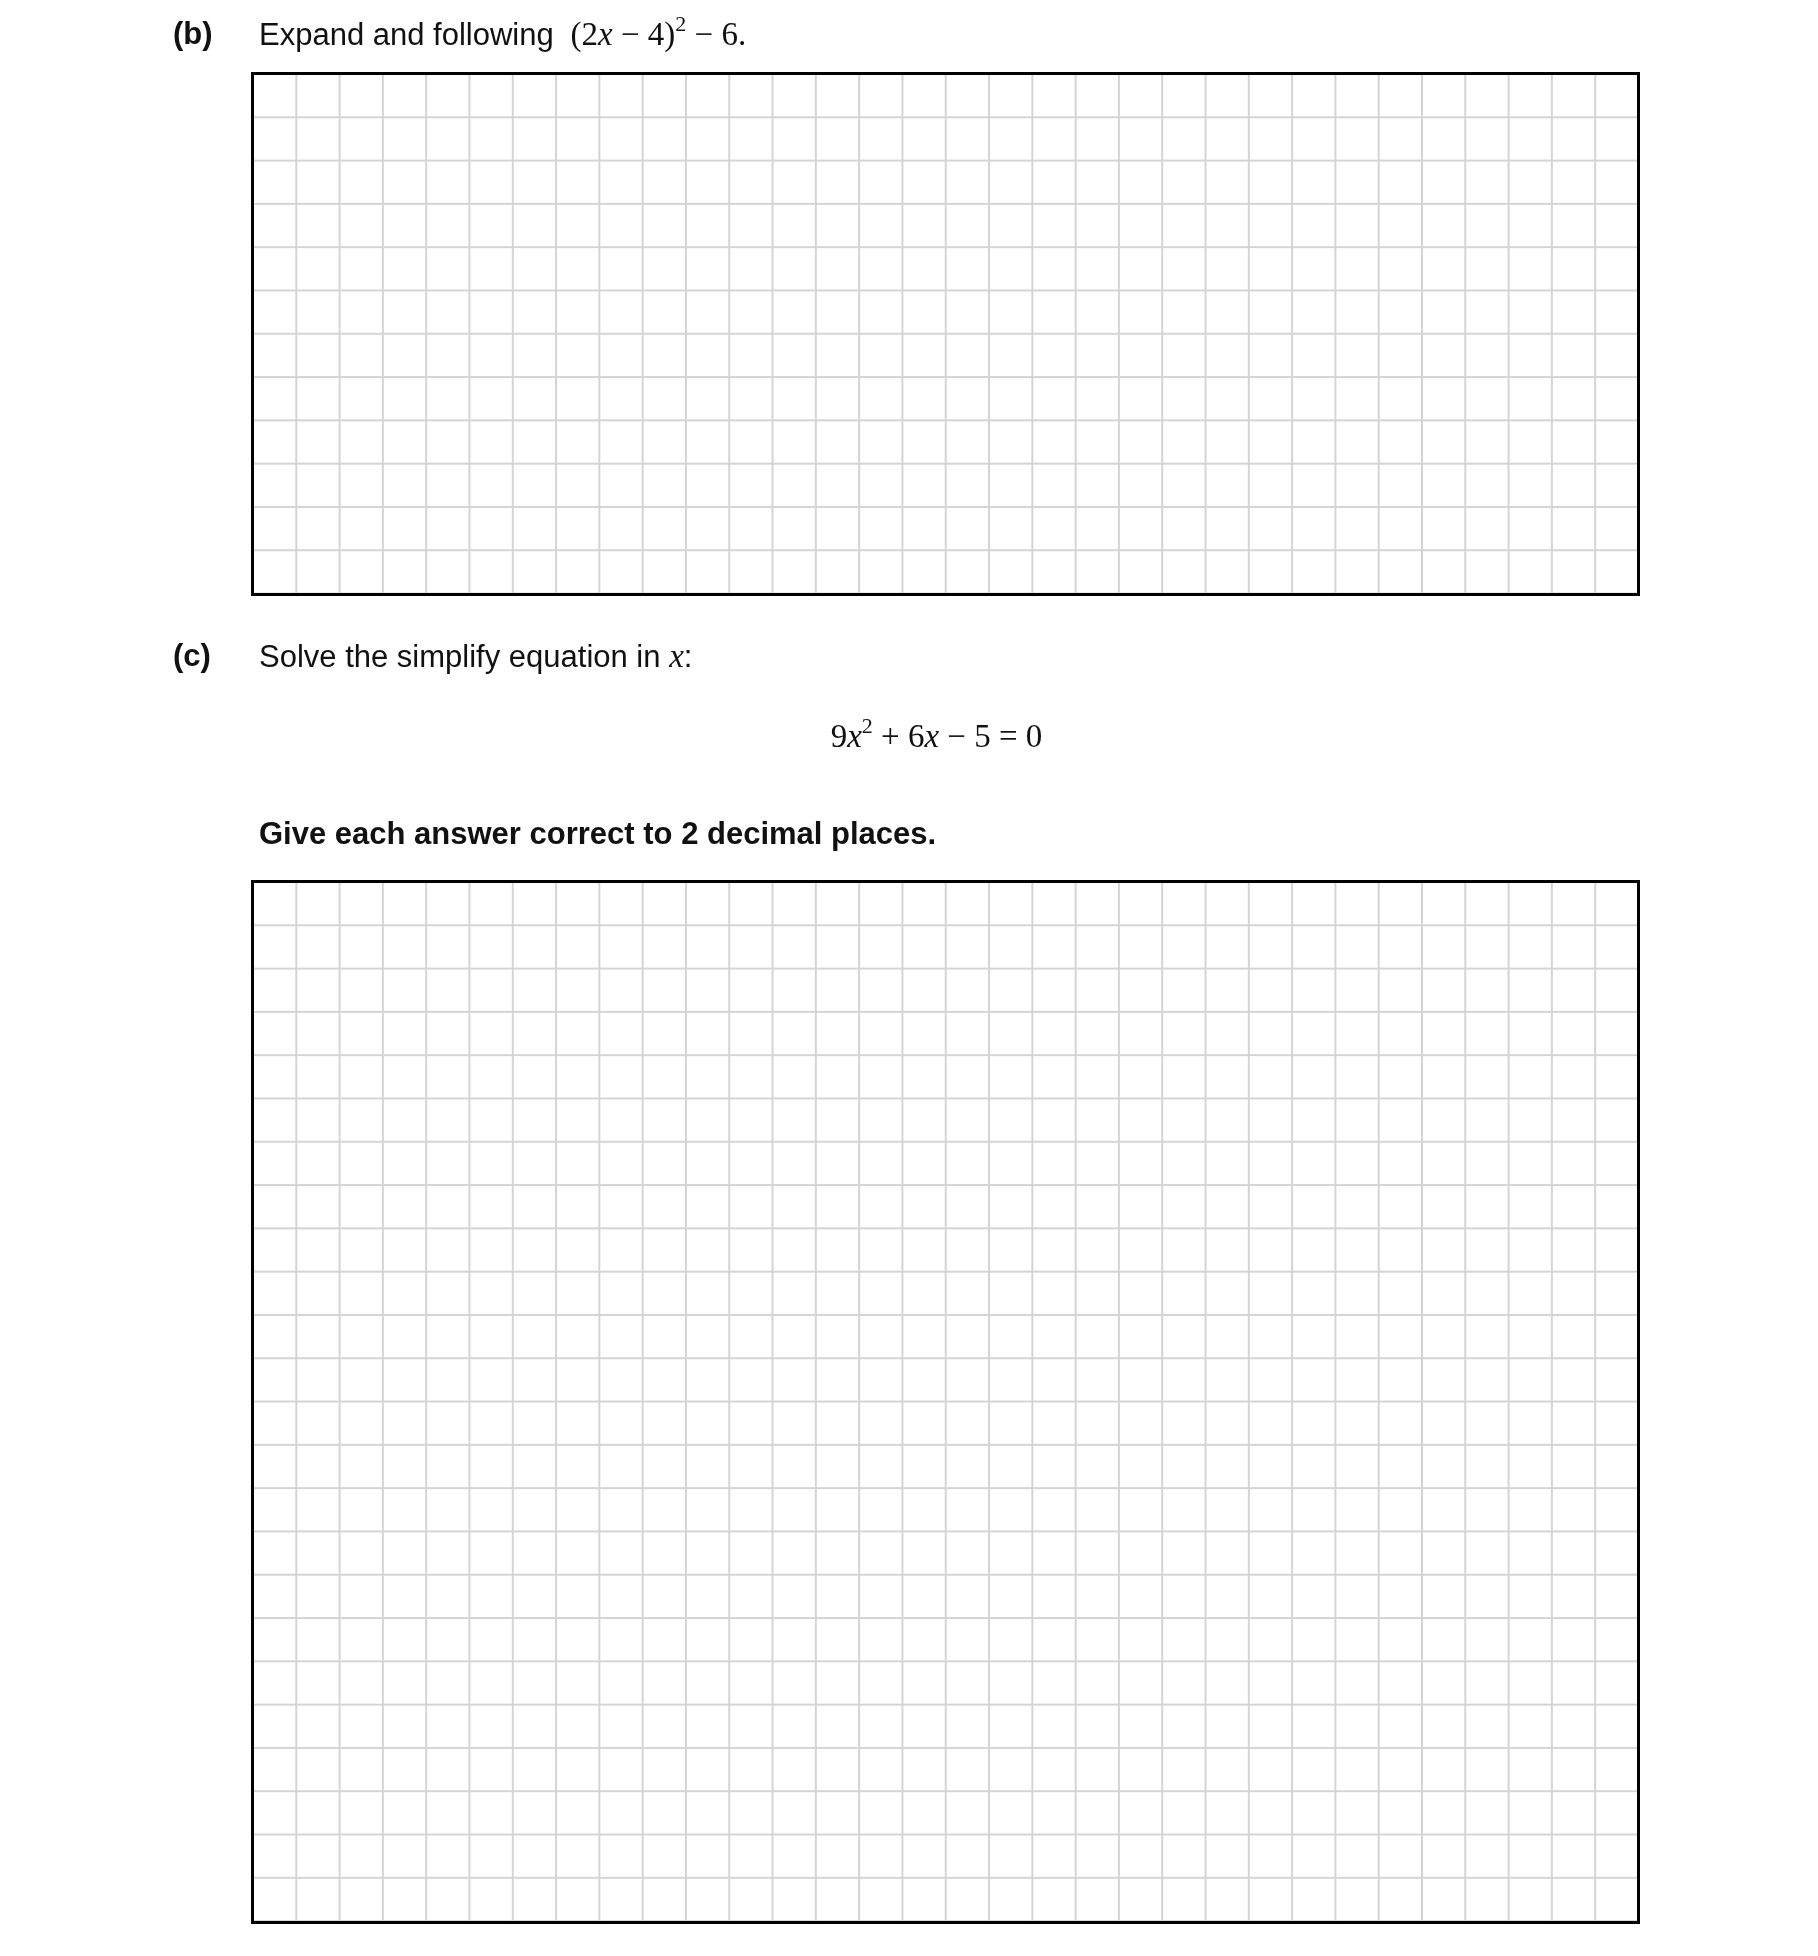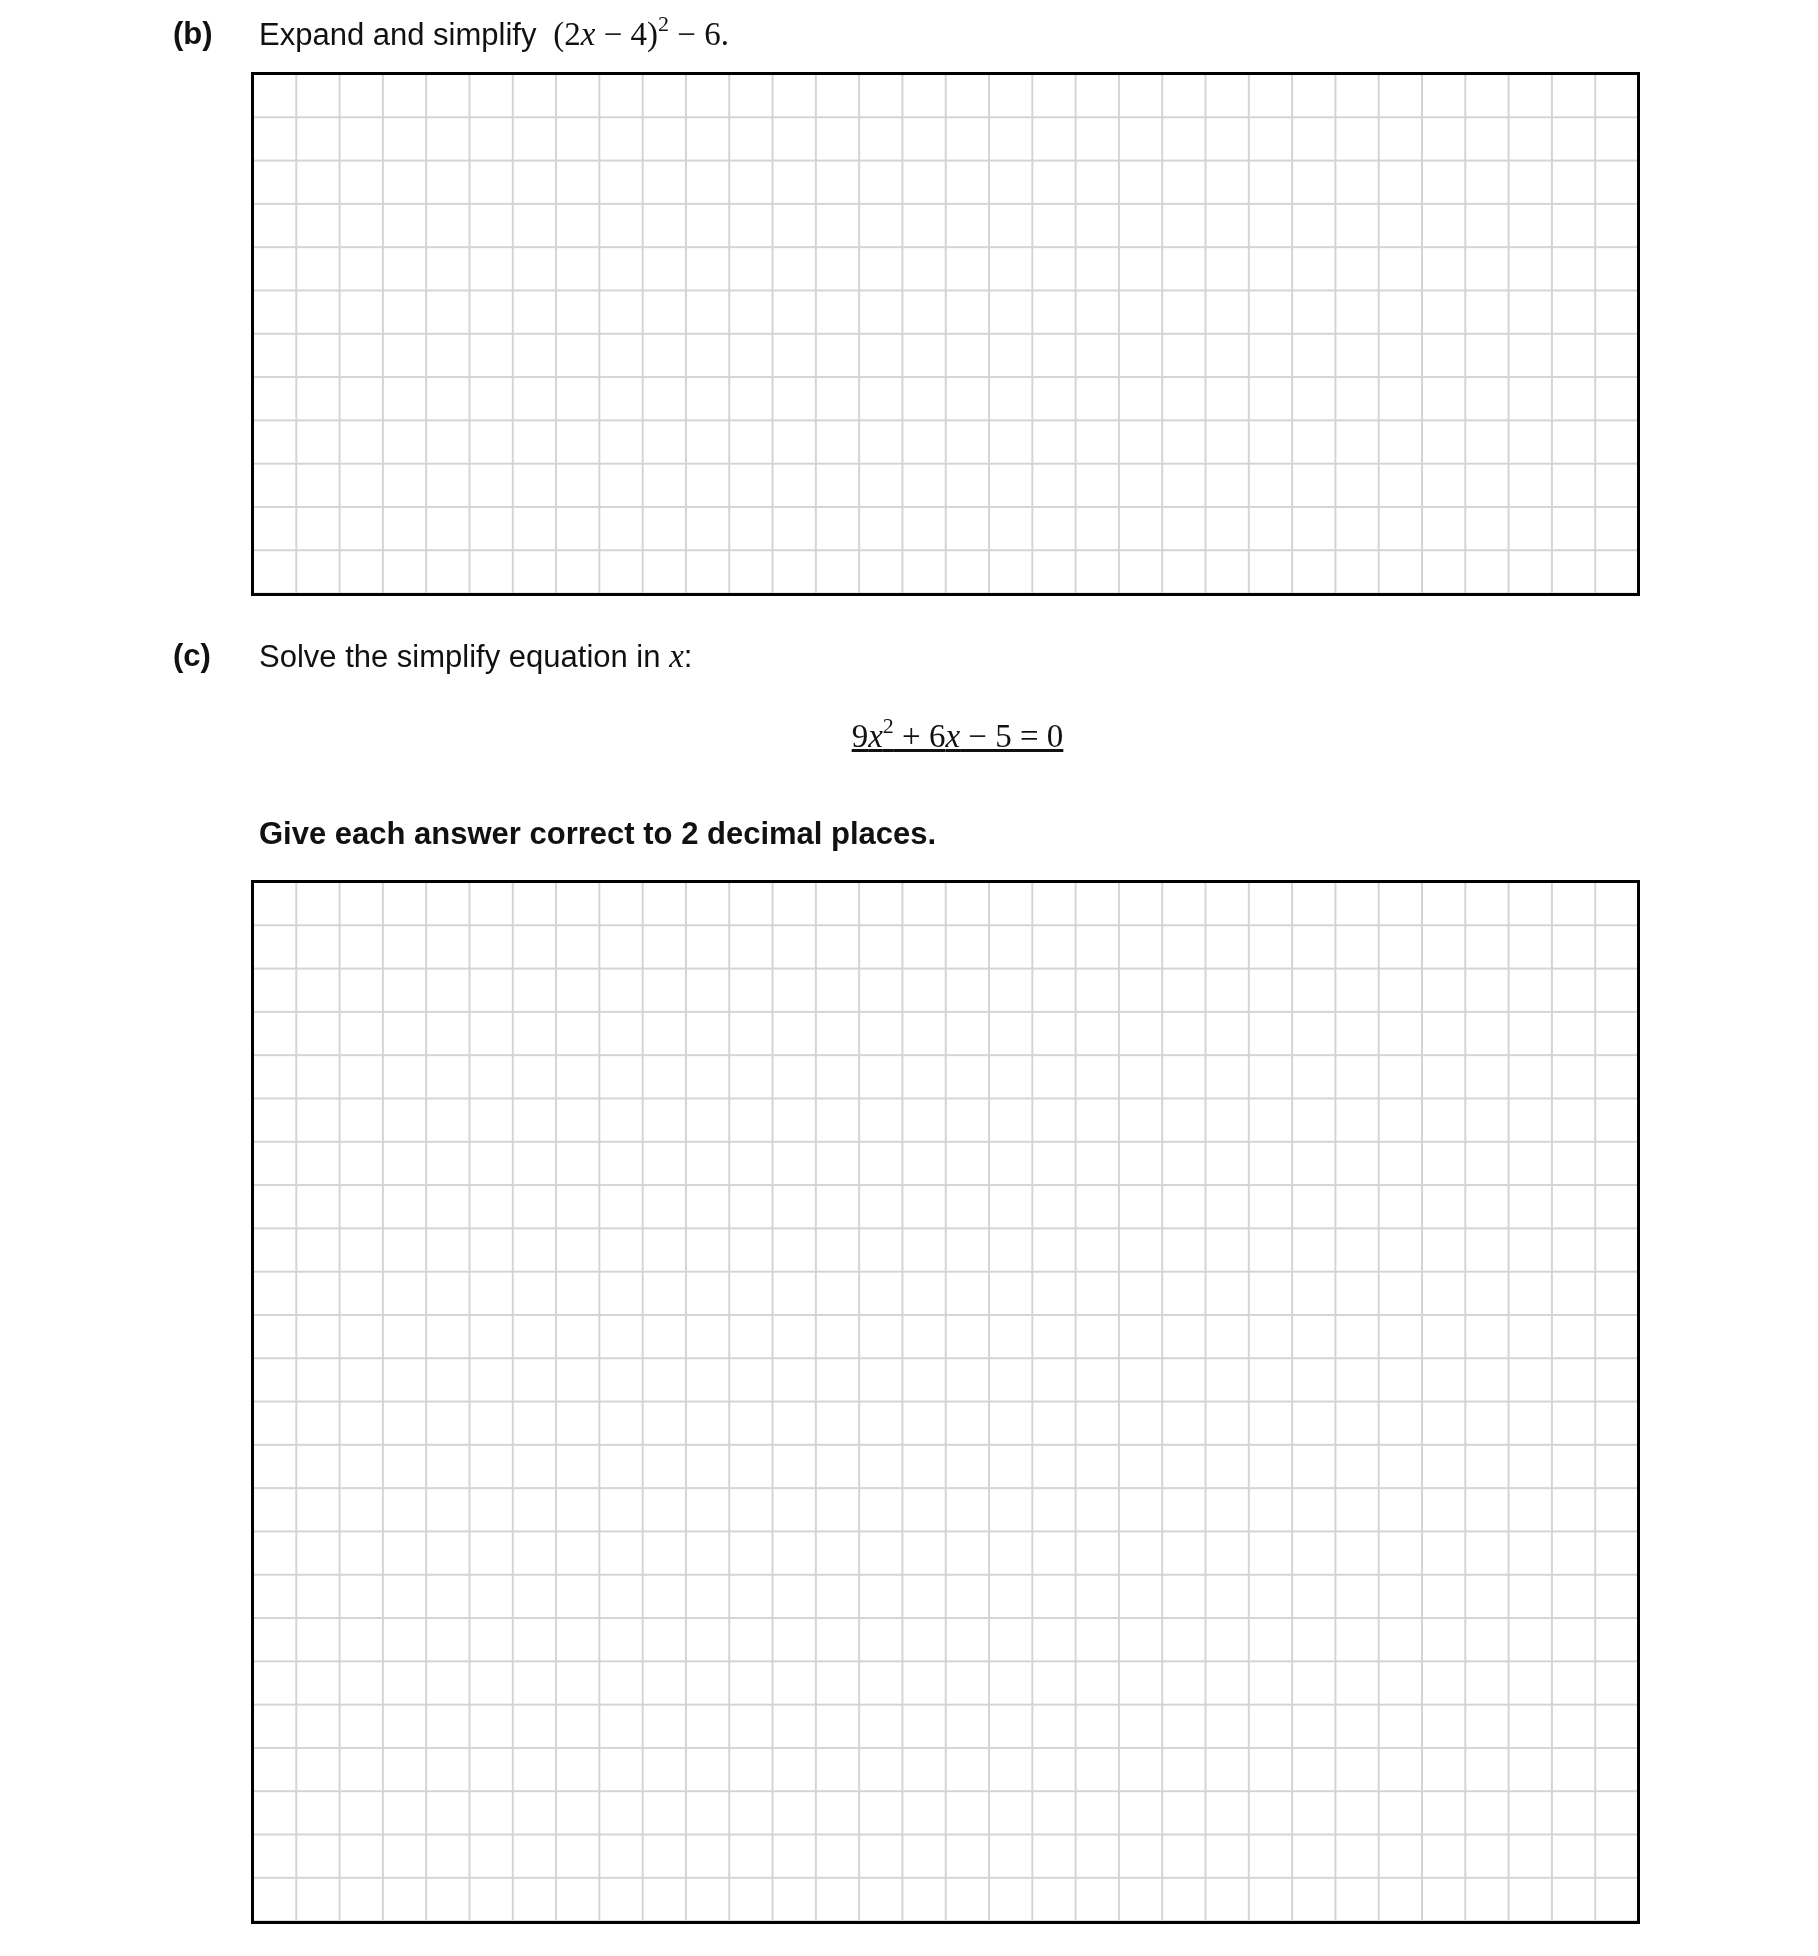--- a/index.html
+++ b/index.html
@@ -2,38 +2,38 @@
 <html><head>
 <meta charset="utf-8">
 <style>
   html, body { margin:0; padding:0; background:#ffffff; }
   body { width:1818px; height:1956px; position:relative; overflow:hidden; font-family:"Liberation Sans", "DejaVu Sans", sans-serif; color:#111; }
   .q-label { position:absolute; font-weight:bold; font-size:31px; }
   .q-text { position:absolute; font-size:31px; white-space:nowrap; }
   .math { font-family:"Liberation Serif", "DejaVu Serif", serif; font-size:33px; }
   .math i { font-style:italic; }
   .math sup { font-size:22px; vertical-align:14px; line-height:0; }
-  .equation { position:absolute; left:264px; width:1387px; text-align:center;text-decoration:underline; }
+  .equation { position:absolute; left:243px; width:1387px; text-align:center; }
   .answer-box {
     position:absolute; left:251px; width:1383px; border:3px solid #000;
     box-sizing:content-box;
     background-color:#fff;
     background-image:
       linear-gradient(to right, #d4d4d4 0, #d4d4d4 2px, transparent 2px),
       linear-gradient(to bottom, #d4d4d4 0, #d4d4d4 2px, transparent 2px);
     background-size:43.3px 43.3px;
     background-position:-2px -2px;
   }
 </style>
 </head>
 <body>
 
 <div class="q-label" style="left:173px; top:16px;">(b)</div>
 <div class="q-text" style="left:259px; top:16px;">
-  <span>Expand and simplify</span>
+  <span>Expand and following</span>
   <span class="math">&nbsp;<span>(2</span><i>x</i><span> − 4)</span><sup>2</sup><span> − 6.</span></span>
 </div>
 
 <div class="answer-box" style="top:72px; height:518px;"></div>
 
 <div class="q-label" style="left:173px; top:638px;">(c)</div>
 <div class="q-text" style="left:259px; top:638px;">
   <span>Solve the simplify equation in</span>
   <span class="math"><i>x</i></span><span>:</span>
 </div>

